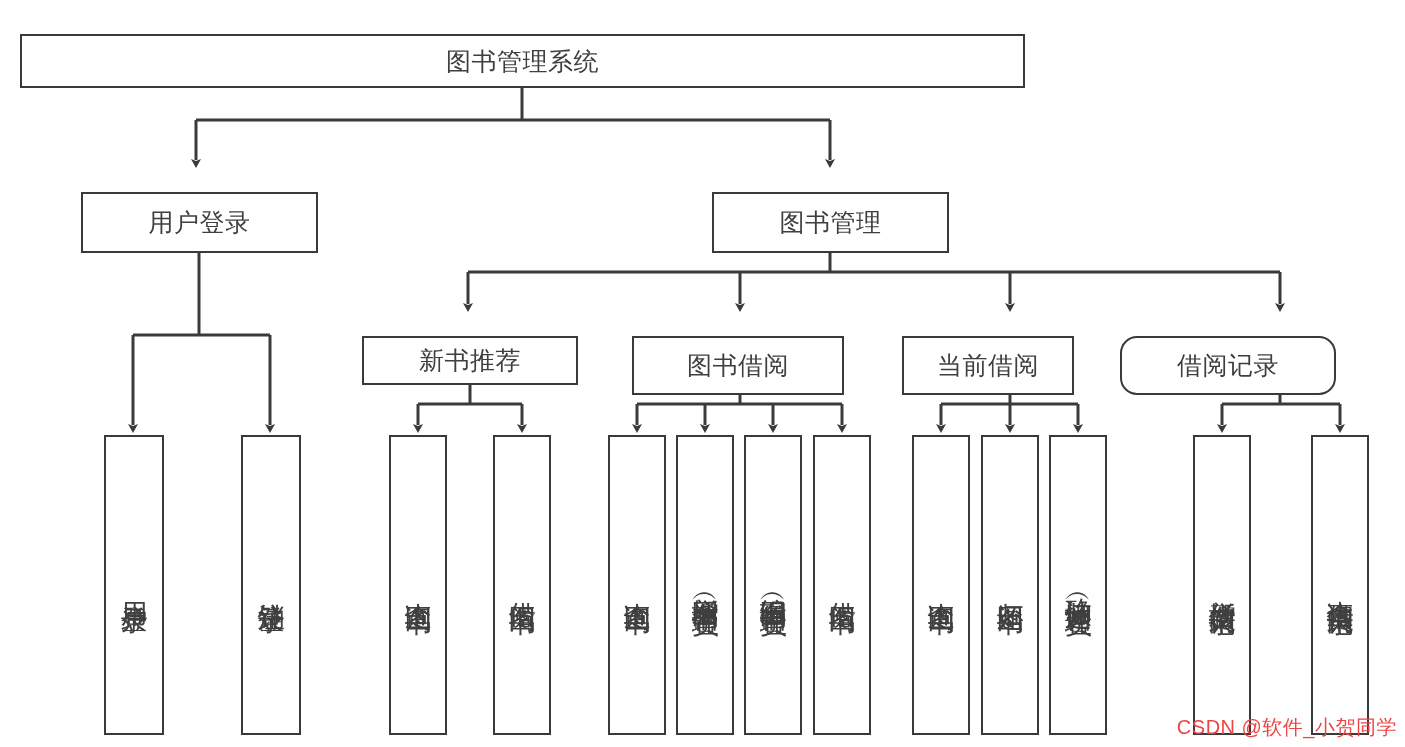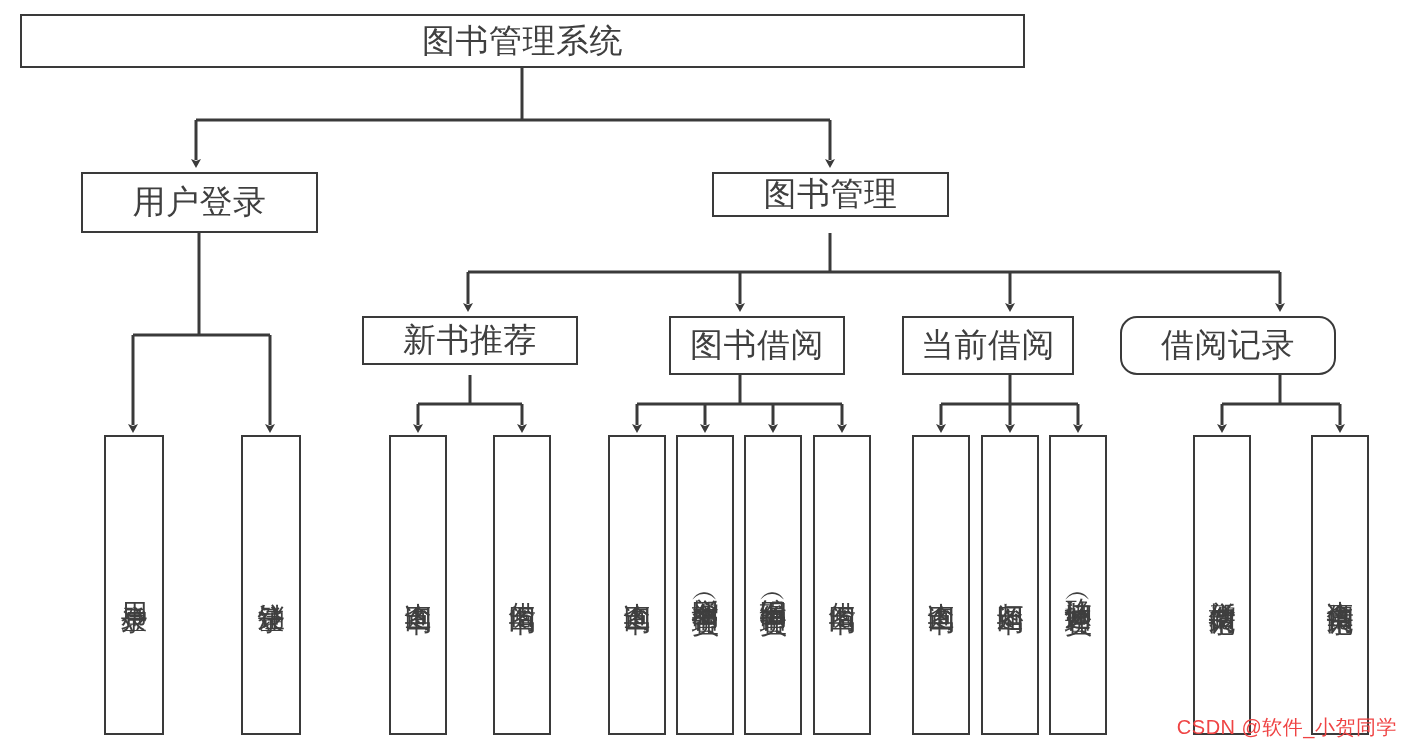--- a/index.html
+++ b/index.html
@@ -29,22 +29,23 @@
     box-sizing: border-box;
     border: 2.5px solid #3a3a3a;
     background: #ffffff;
     color: #3f3f3f;
     display: flex;
     align-items: center;
     justify-content: center;
     z-index: 2;
   }
   .node.horiz {
-    font-size: 33px;
+    font-size: 25px;
     letter-spacing: 0.5px;
+    margin-top: 20px;
   }
   .node.vert {
     writing-mode: vertical-rl;
     text-orientation: upright;
     font-size: 27px;
     line-height: 1.12;
     letter-spacing: 2px;
     padding: 4px 0;
     white-space: nowrap;
   }
@@ -118,28 +119,28 @@
     </g>
   </svg>
 
   <div class="node horiz" style="left:20px; top:14px; width:1005px; height:54px;">
     <span class="lbl">图书管理系统</span>
   </div>
 
   <div class="node horiz" style="left:81px; top:172px; width:237px; height:61px;">
     <span class="lbl">用户登录</span>
   </div>
-  <div class="node horiz" style="left:712px; top:172px; width:237px; height:45px;">
+  <div class="node horiz" style="left:712px; top:172px; width:237px; height:61px;">
     <span class="lbl">图书管理</span>
   </div>
 
   <div class="node horiz" style="left:362px; top:316px; width:216px; height:49px;">
     <span class="lbl">新书推荐</span>
   </div>
-  <div class="node horiz" style="left:669px; top:316px; width:176px; height:59px;font-family:Liberation Mono, monospace;">
+  <div class="node horiz" style="left:632px; top:316px; width:212px; height:59px;font-family:Liberation Mono, monospace;">
     <span class="lbl">图书借阅</span>
   </div>
   <div class="node horiz" style="left:902px; top:316px; width:172px; height:59px;">
     <span class="lbl">当前借阅</span>
   </div>
   <div class="node horiz" style="left:1120px; top:316px; width:216px; height:59px;border-radius:17px;">
     <span class="lbl">借阅记录</span>
   </div>
 
   <div class="node vert" style="left:104px; top:435px; width:60px; height:300px;">

